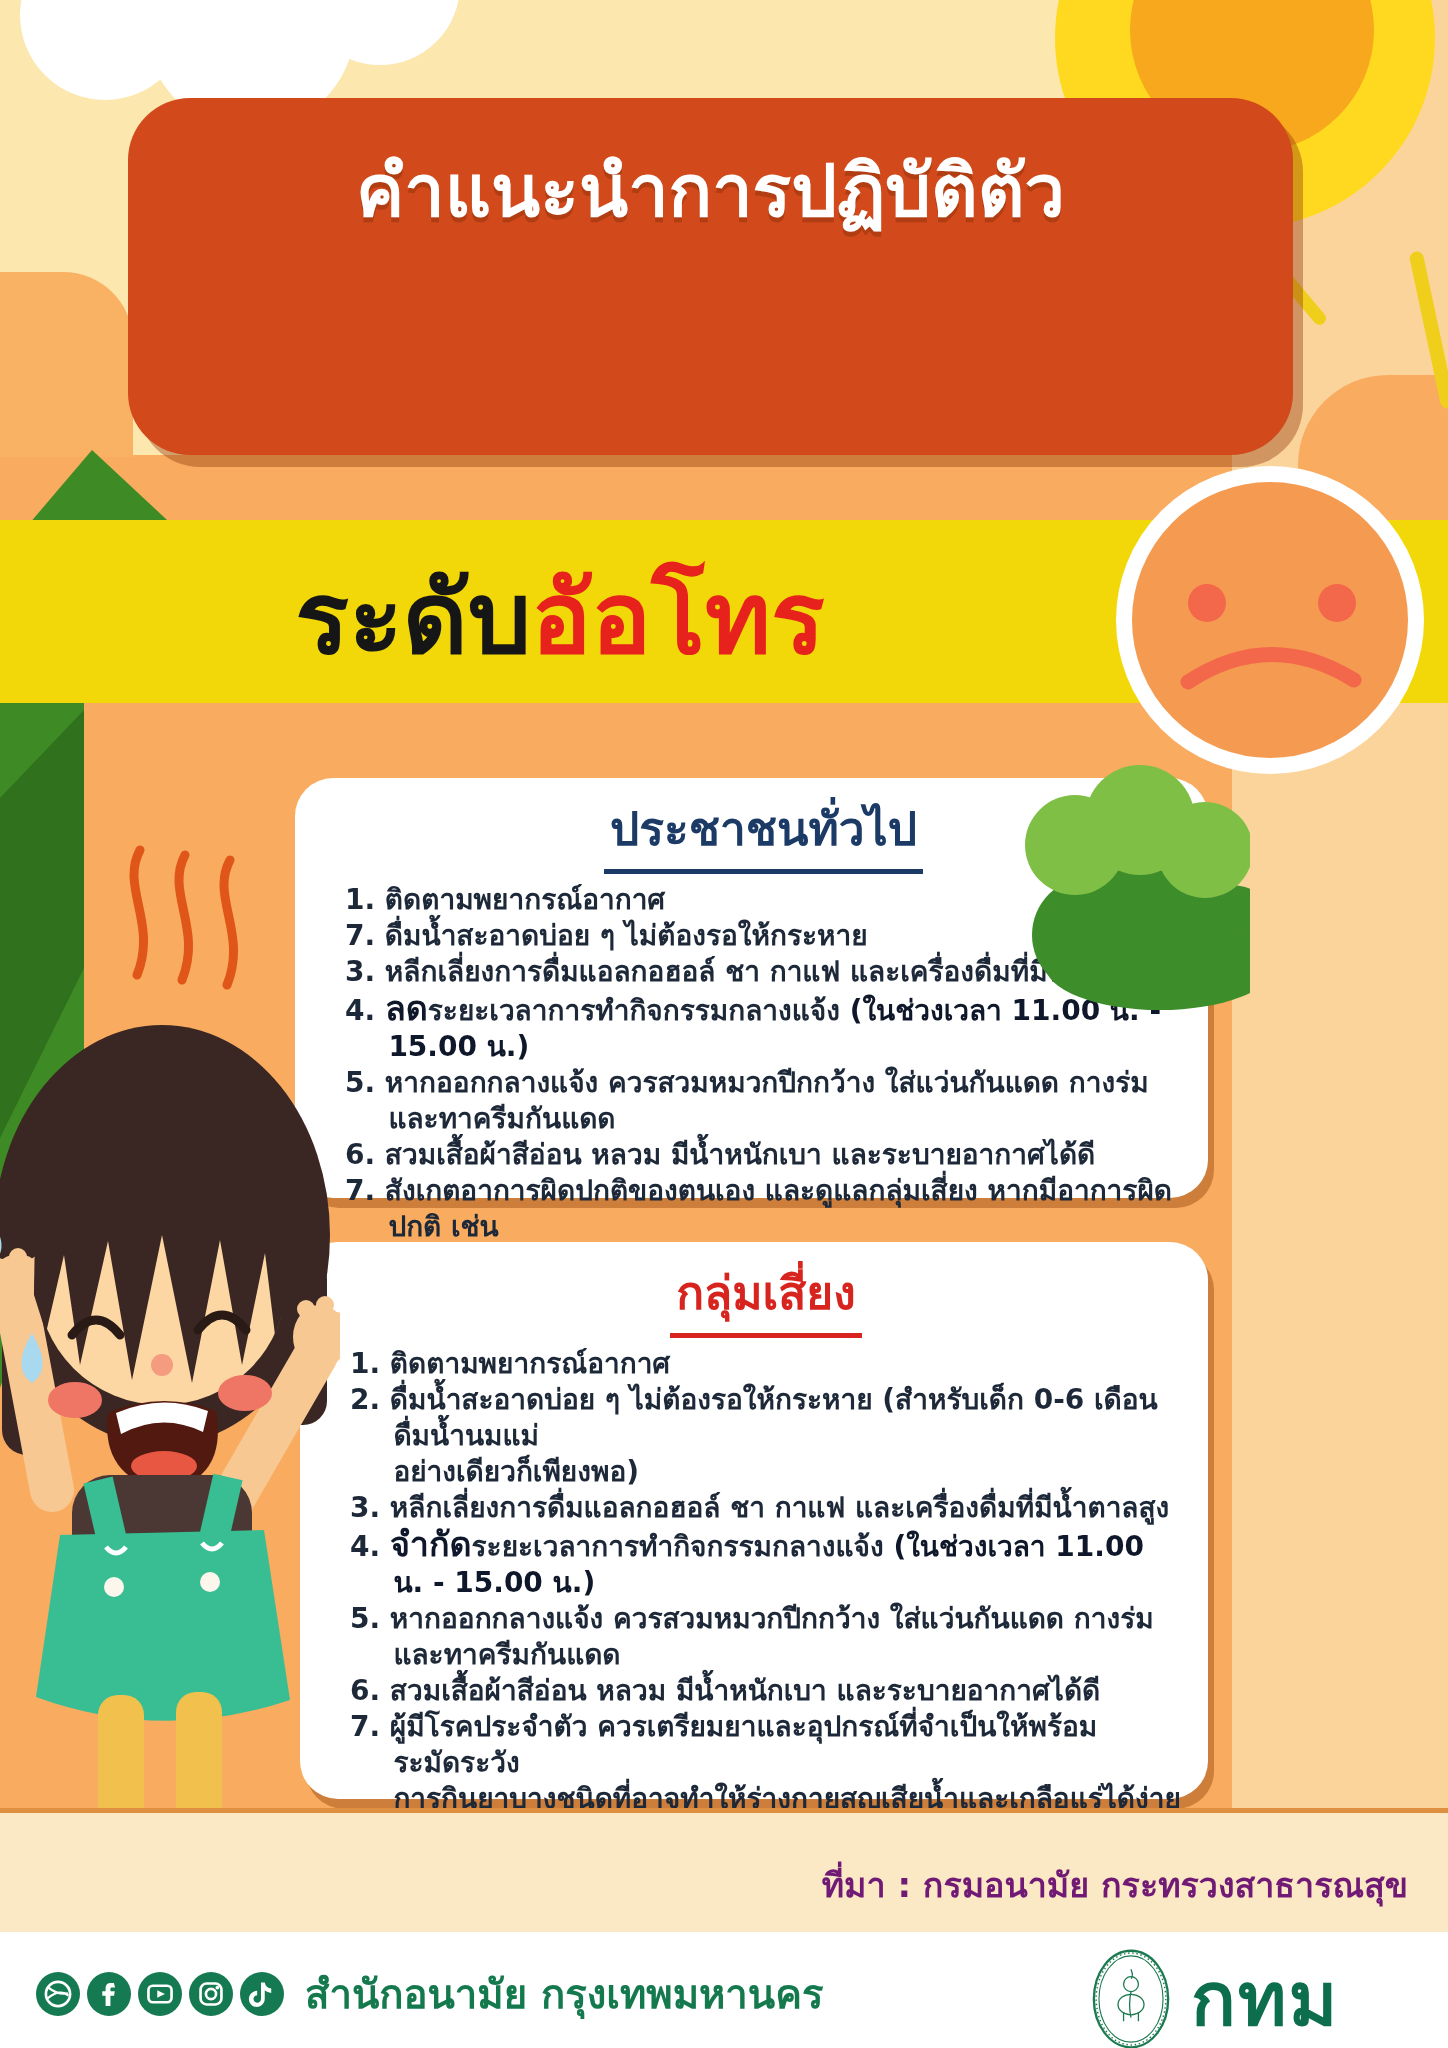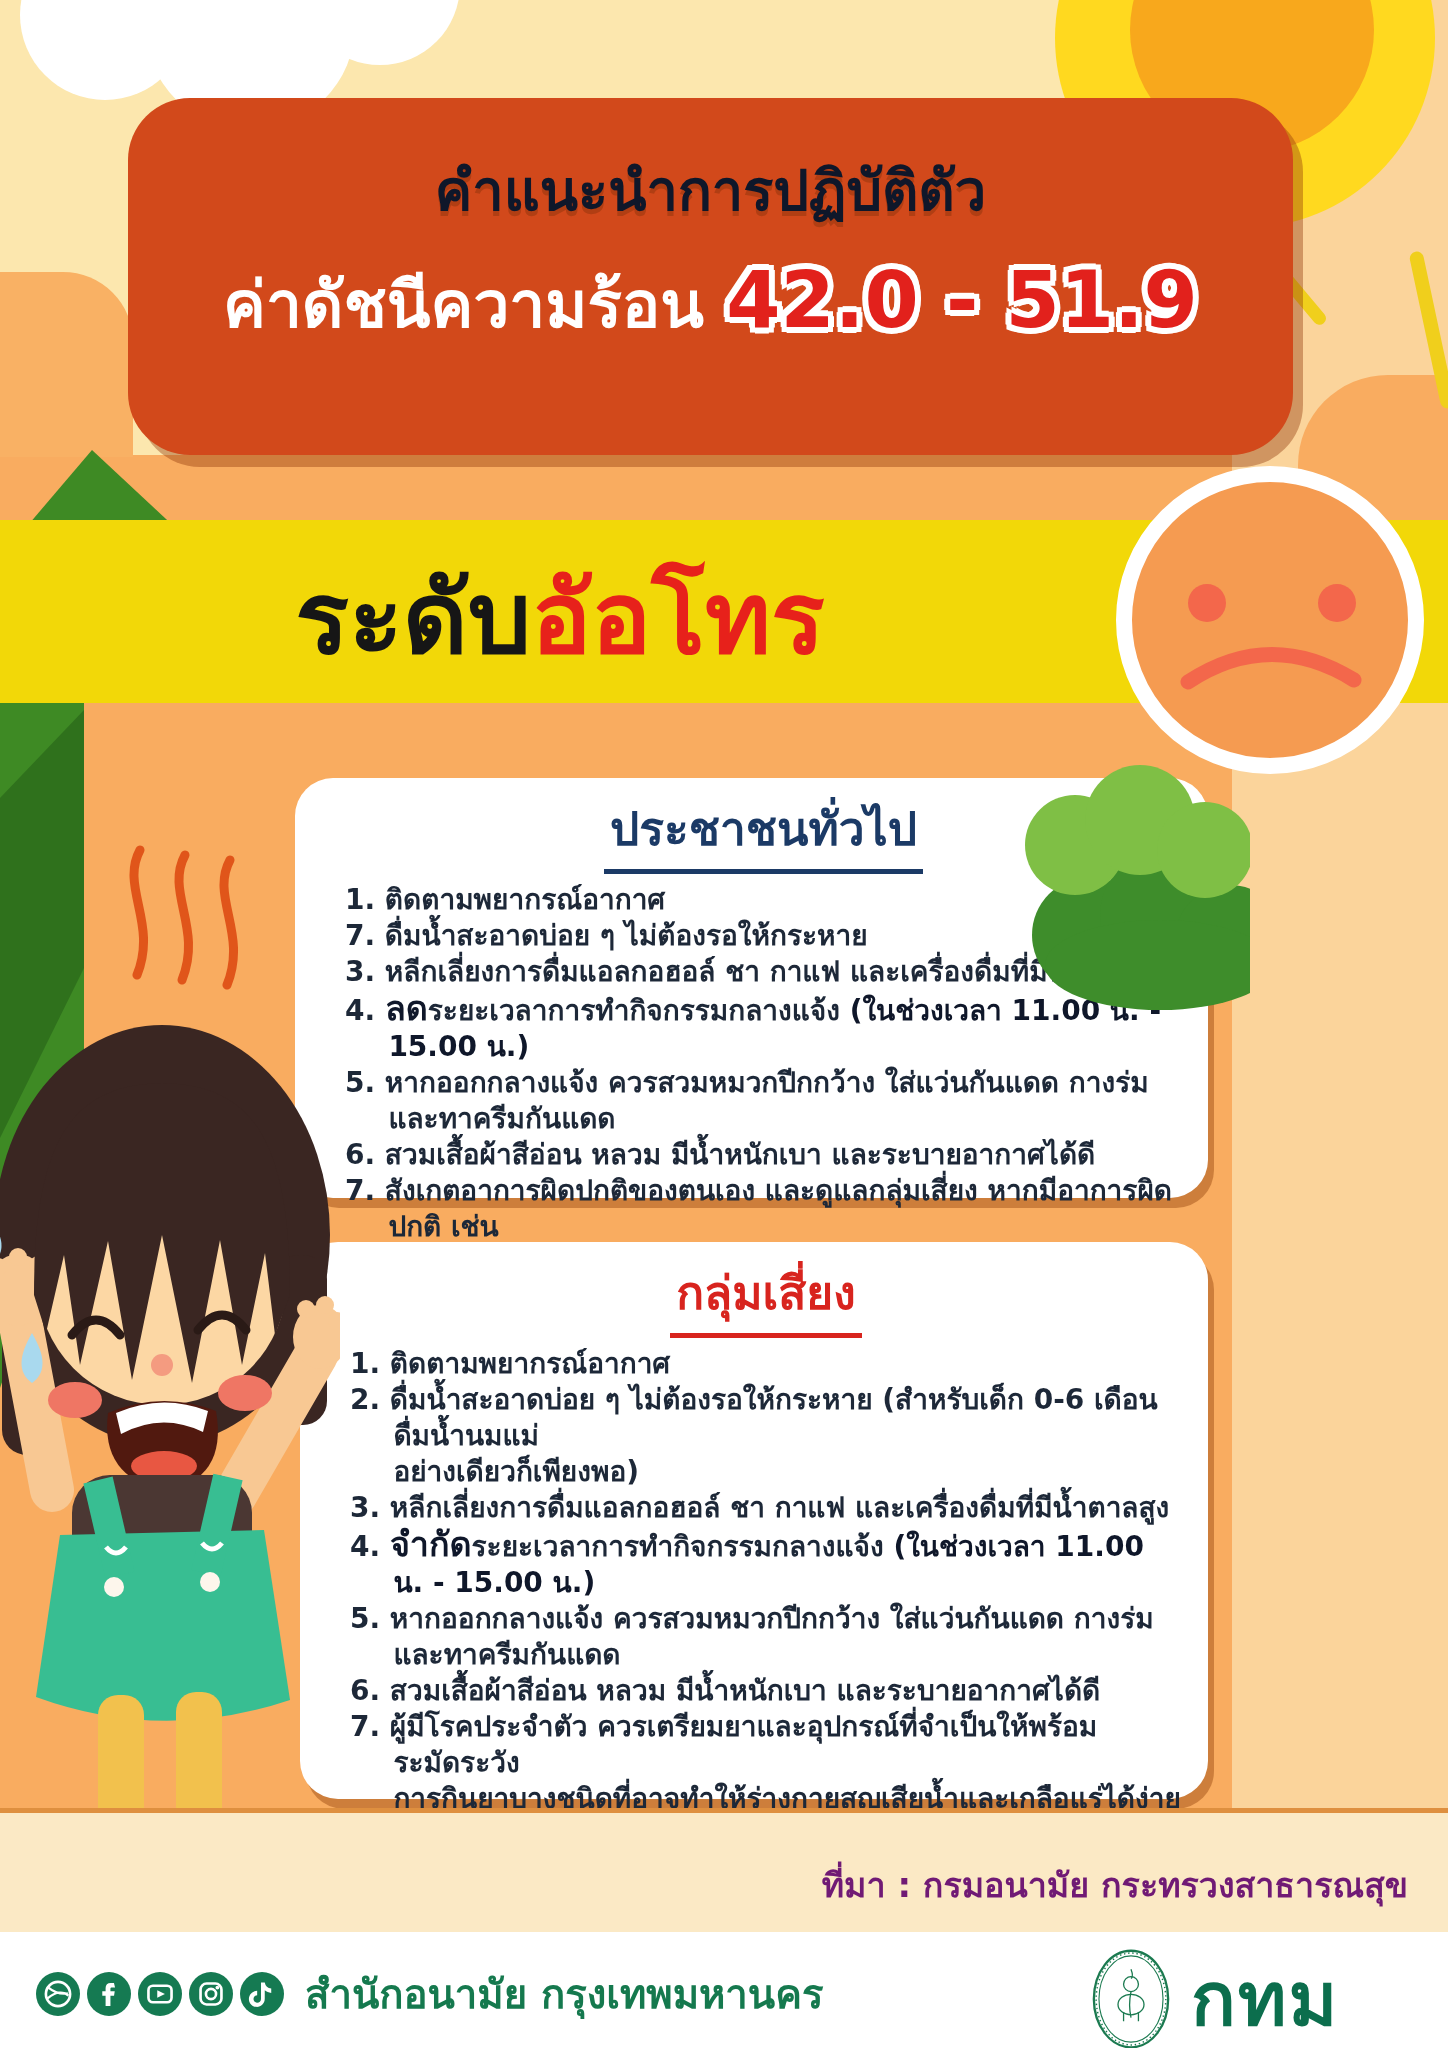--- a/index.html
+++ b/index.html
@@ -12,21 +12,21 @@
   .bg-mid{left:0;top:455px;width:1232px;height:1358px;background:#F9AC60;}
   .bg-corner-blob{left:1298px;top:375px;width:150px;height:150px;background:#F9AC60;border-top-left-radius:90px;}
   .cloud-circle{background:#FFFFFF;border-radius:50%;}
   .orange-blob{left:0;top:272px;width:133px;height:185px;background:#F9B164;border-top-right-radius:70px;}
   .sun-outer{left:1055px;top:-152px;width:380px;height:380px;border-radius:50%;background:#FFD91F;}
   .sun-inner{left:1130px;top:-92px;width:244px;height:244px;border-radius:50%;background:#F8A81C;}
   .sun-ray{background:#F0CF1C;border-radius:8px;}
   
   .header-box{left:128px;top:98px;width:1165px;height:357px;background:#D2491B;border-radius:62px;
               box-shadow:10px 12px 0 rgba(145,55,10,.4);text-align:center;padding-top:38px;box-sizing:border-box;}
-  .header-title{font-size:56px;font-weight:bold;color:#0f172a;line-height:110px;text-shadow:0 5px 0 rgba(104,36,2,.3);}
+  .header-title{font-size:72px;font-weight:bold;color:#ffffff;line-height:110px;text-shadow:0 5px 0 rgba(104,36,2,.3);}
   .header-sub{font-size:64px;font-weight:bold;color:#FFFFFF;line-height:108px;}
   .heat-range{font-size:78px;font-weight:bold;color:#E2211C;
       text-shadow:-5px -5px 0 #fff,5px -5px 0 #fff,-5px 5px 0 #fff,5px 5px 0 #fff,0 -6px 0 #fff,0 6px 0 #fff,-6px 0 0 #fff,6px 0 0 #fff;}
   
   .band{left:0;top:520px;width:1448px;height:183px;background:#F2D808;}
   .band-text{left:0;top:538px;width:1120px;text-align:center;font-size:100px;font-weight:bold;color:#161616;}
   .band-level{color:#E7211B;}
   
   .card{background:#FFFFFF;border-radius:38px;box-shadow:6px 10px 0 rgba(150,70,15,.45);box-sizing:border-box;padding:12px 26px 0 50px;}
   .card1{left:295px;top:778px;width:913px;height:420px;}
@@ -73,23 +73,20 @@
   <div class="abs orange-blob"></div>
 
   <svg class="abs" style="left:0;top:448px;" width="260" height="960" viewBox="0 0 260 960">
     <polygon points="0,110 92,2 240,140 240,255 0,255" fill="#3E8A24"></polygon>
     <polygon points="0,255 84,255 84,700 0,940" fill="#3E8A24"></polygon>
     <polygon points="0,350 84,262 84,520 0,690" fill="#2F711C"></polygon>
   </svg>
 
   <div class="abs header-box">
     <div class="header-title">คำแนะนำการปฏิบัติตัว</div>
-    <div class="header-sub">
-      <span>ค่าดัชนีความร้อน </span><span class="heat-range">42.0 - 51.9</span>
-    </div>
   </div>
 
   <div class="abs band"></div>
   <div class="abs band-text">
     <span>ระดับ</span><span class="band-level">อัอโทร</span>
   </div>
 
   <svg class="abs" style="left:1110px;top:460px;" width="330" height="330" viewBox="0 0 330 330">
     <circle cx="160" cy="160" r="146" fill="#F59B51" stroke="#FFFFFF" stroke-width="16"></circle>
     <circle cx="97" cy="143" r="19" fill="#F3674B"></circle>

